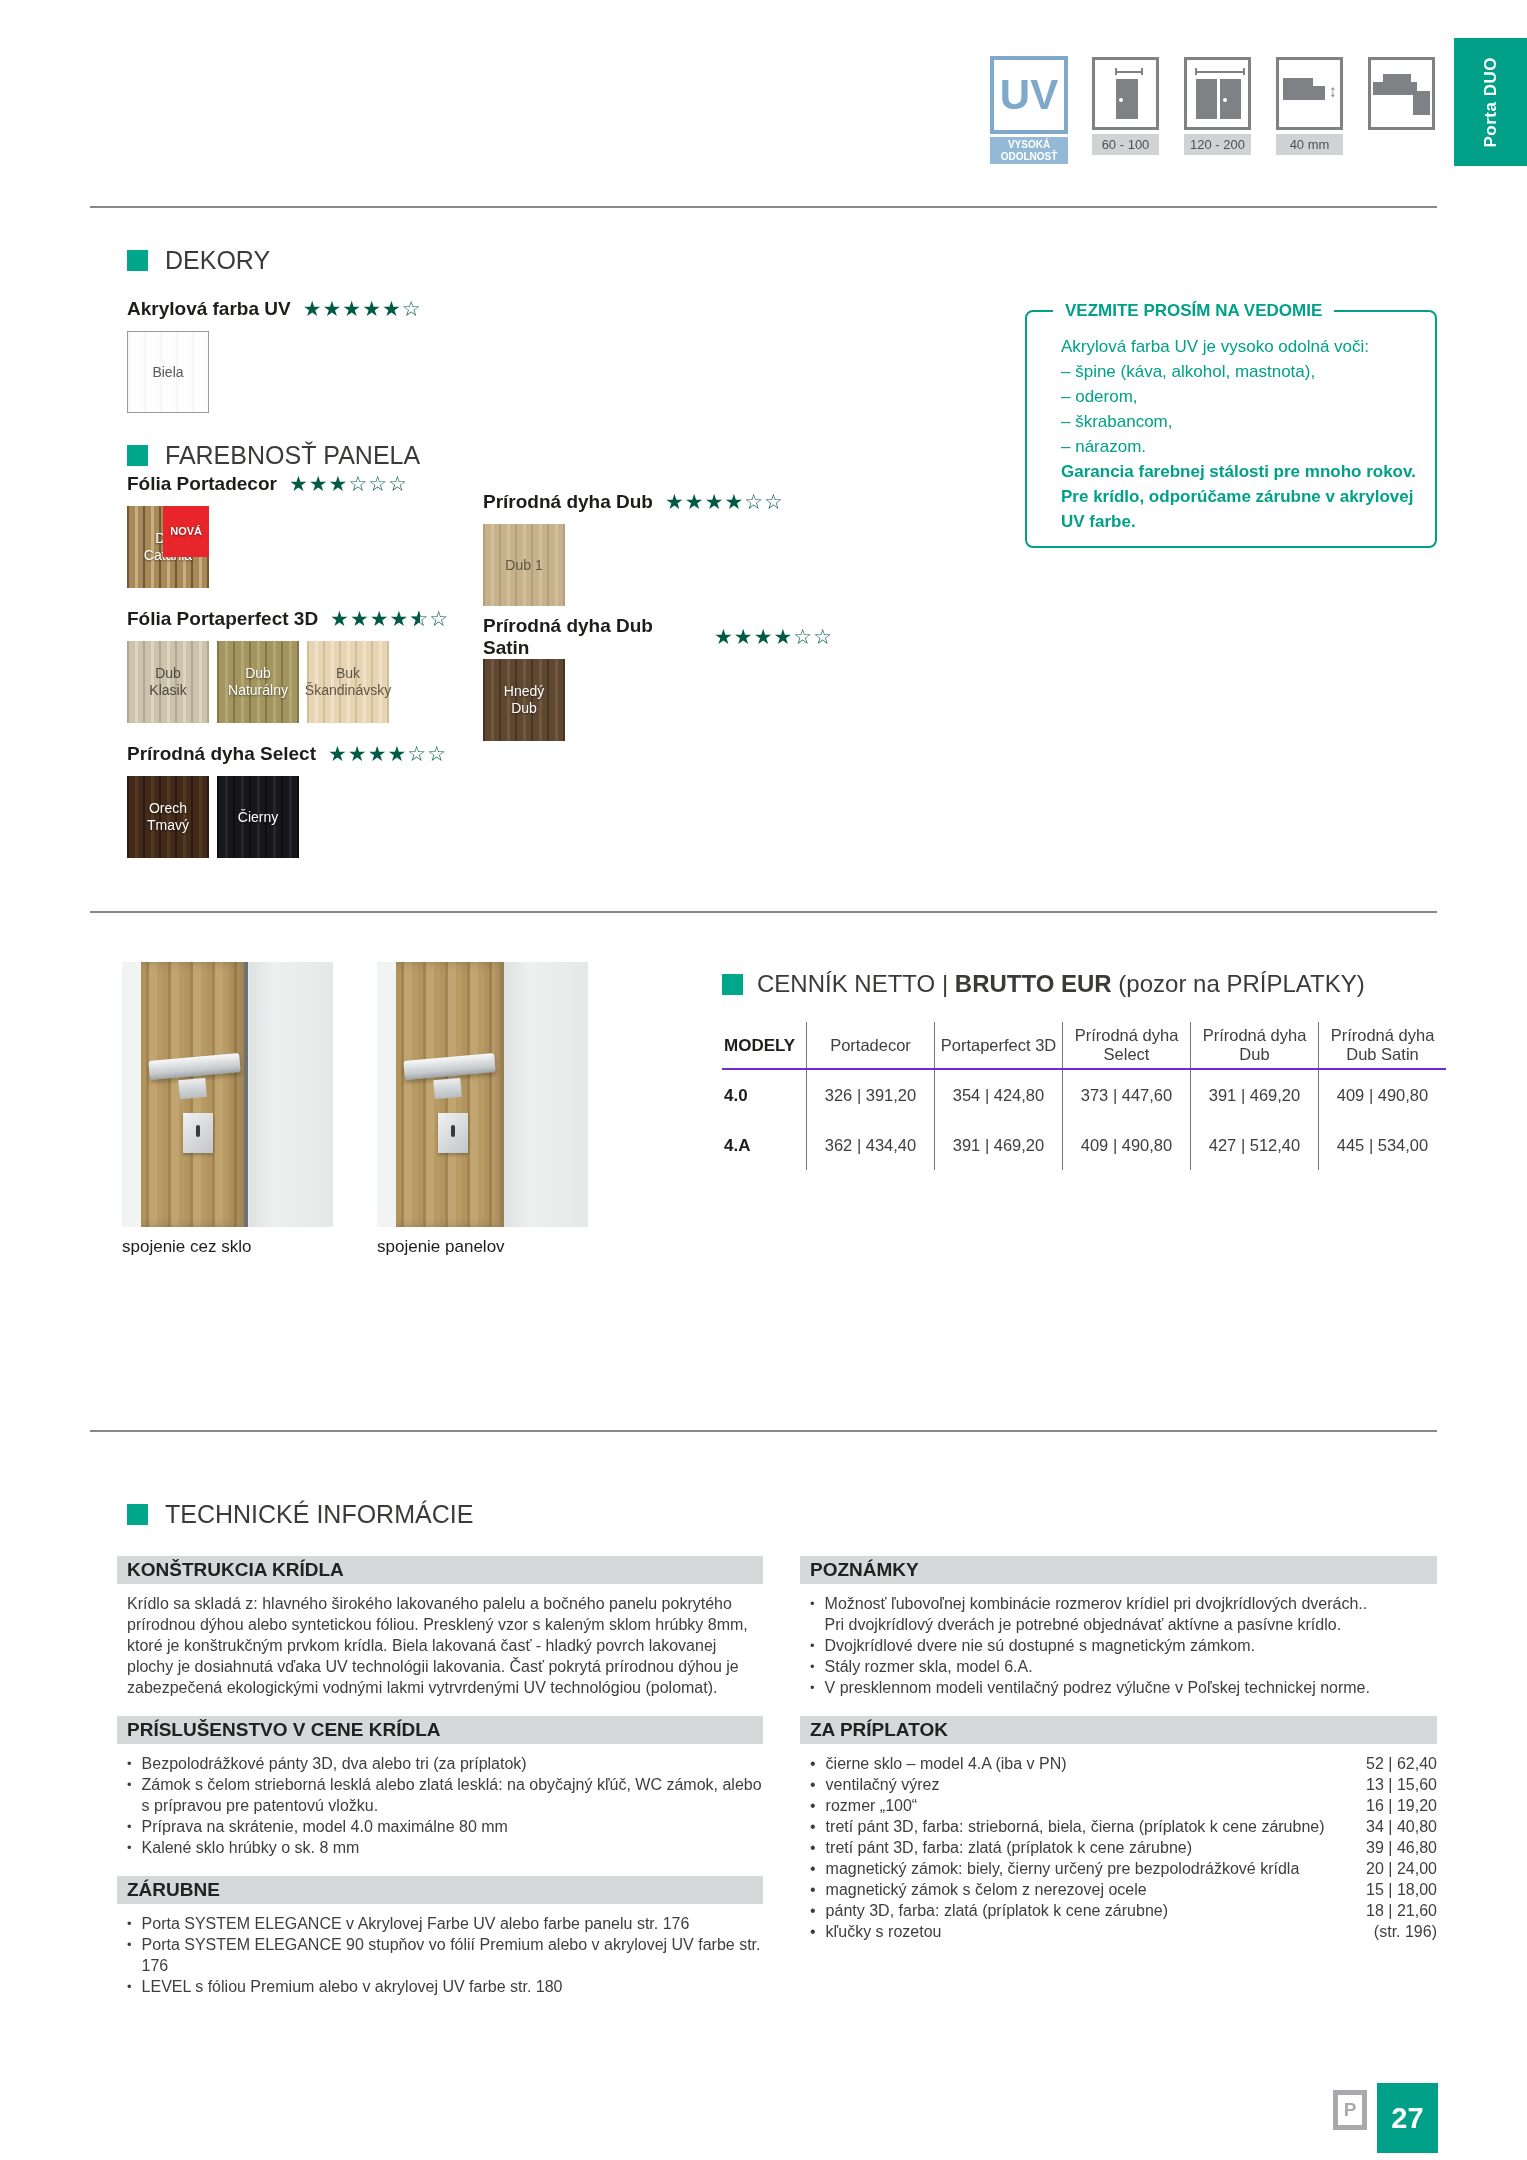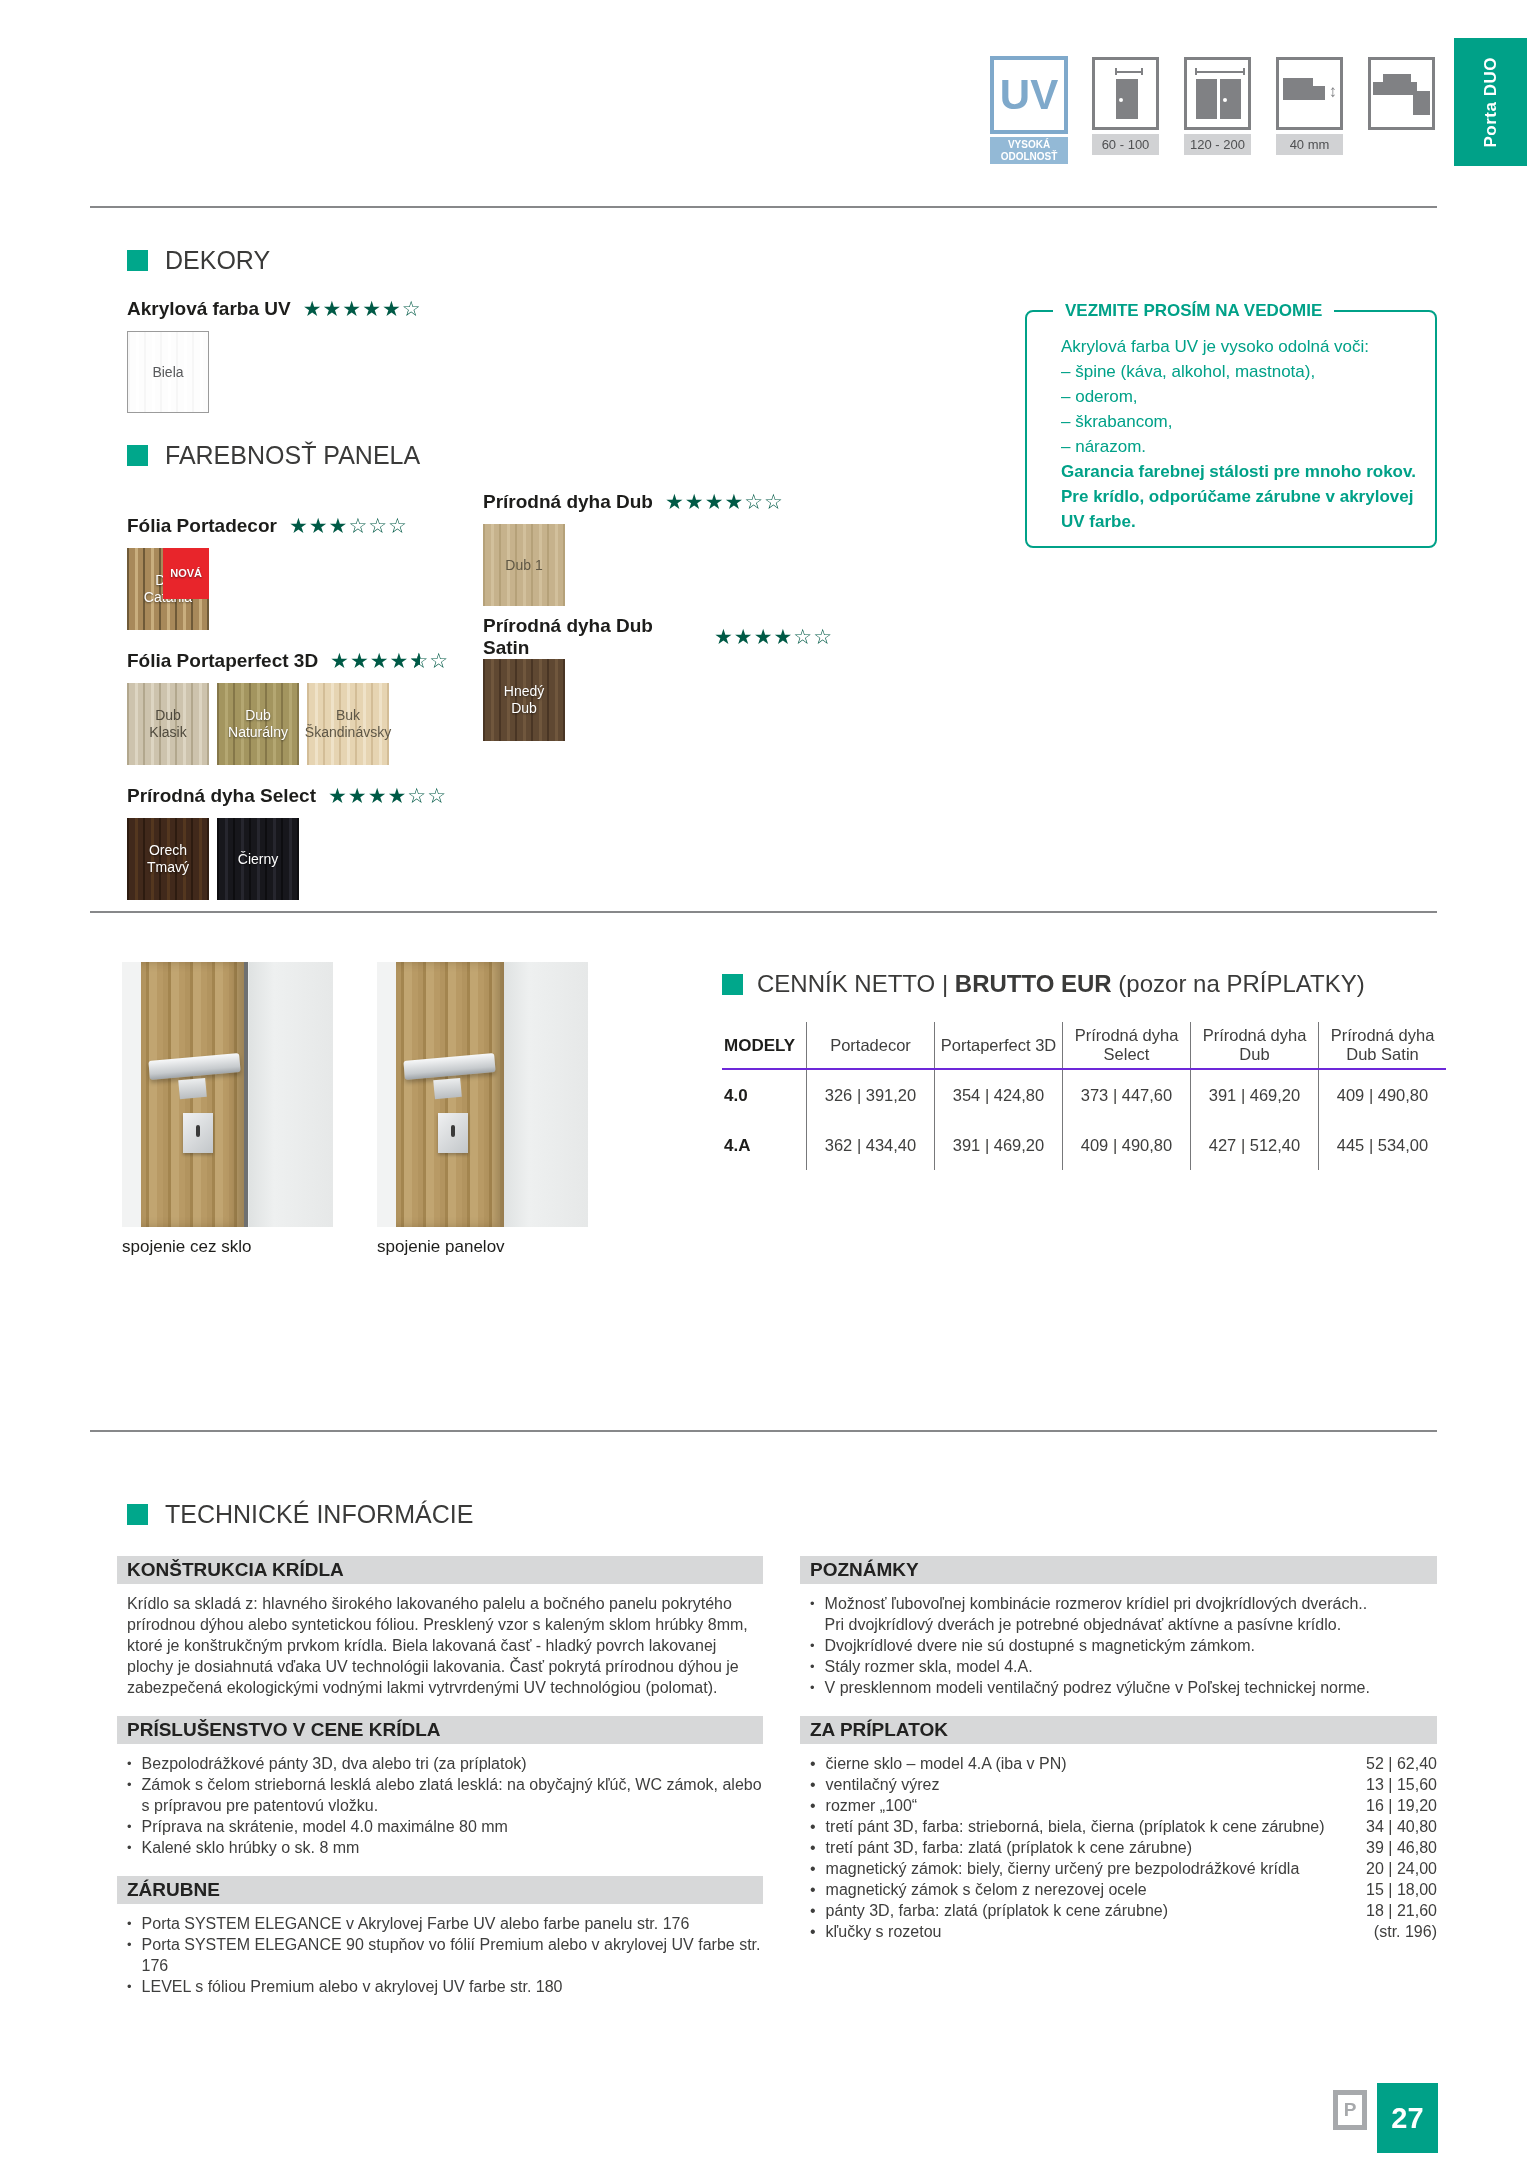--- a/index.html
+++ b/index.html
@@ -38,21 +38,21 @@
   .sec-title .sq{width:21px;height:21px;background:#00a78b;flex:0 0 auto;}
   #dekory-title{left:127px;top:246px;}
   #farebnost-title{left:127px;top:441px;}
   #cennik-title{left:722px;top:970px;font-size:24px;gap:14px;}
   #cennik-title b{font-weight:bold;}
   #tech-title{left:127px;top:1500px;}
 
   
   .group-col{position:absolute;}
   #dekory-groups{left:127px;top:295px;width:350px;}
-  #fareb-left{left:127px;top:512px;width:350px;}
+  #fareb-left{left:127px;top:470px;width:350px;}
   #fareb-right{left:483px;top:488px;width:350px;}
   .group{margin-bottom:17px;}
   .group-head{display:flex;align-items:center;gap:12px;height:27px;margin-bottom:9px;}
   .group-name{font-size:19px;font-weight:bold;color:#1d1d1b;}
   .stars{display:flex;}
   .star{font-size:21px;line-height:21px;color:#005a46;margin-right:1px;}
   .star.half{position:relative;display:inline-block;}
   .star.half .ovl{position:absolute;left:0;top:0;width:55%;overflow:hidden;}
   .swatch-row{display:flex;gap:8px;}
   .swatch{position:relative;width:82px;height:82px;box-sizing:border-box;display:flex;
@@ -418,21 +418,21 @@
           <span class="dot">•</span>
           <span class="txt">Možnosť ľubovoľnej kombinácie rozmerov krídiel pri dvojkrídlových dverách..
 Pri dvojkrídlový dverách je potrebné objednávať aktívne a pasívne krídlo.</span>
         </div>
         <div class="bitem">
           <span class="dot">•</span>
           <span class="txt">Dvojkrídlové dvere nie sú dostupné s magnetickým zámkom.</span>
         </div>
         <div class="bitem">
           <span class="dot">•</span>
-          <span class="txt">Stály rozmer skla, model 4.A.</span>
+          <span class="txt">Stály rozmer skla, model 6.A.</span>
         </div>
         <div class="bitem">
           <span class="dot">•</span>
           <span class="txt">V presklennom modeli ventilačný podrez výlučne v Poľskej technickej norme.</span>
         </div>
       </div>
       <div class="gray-bar">ZA PRÍPLATOK</div>
       <div class="blist">
         <div class="pitem">
           <span class="dot">•</span>

